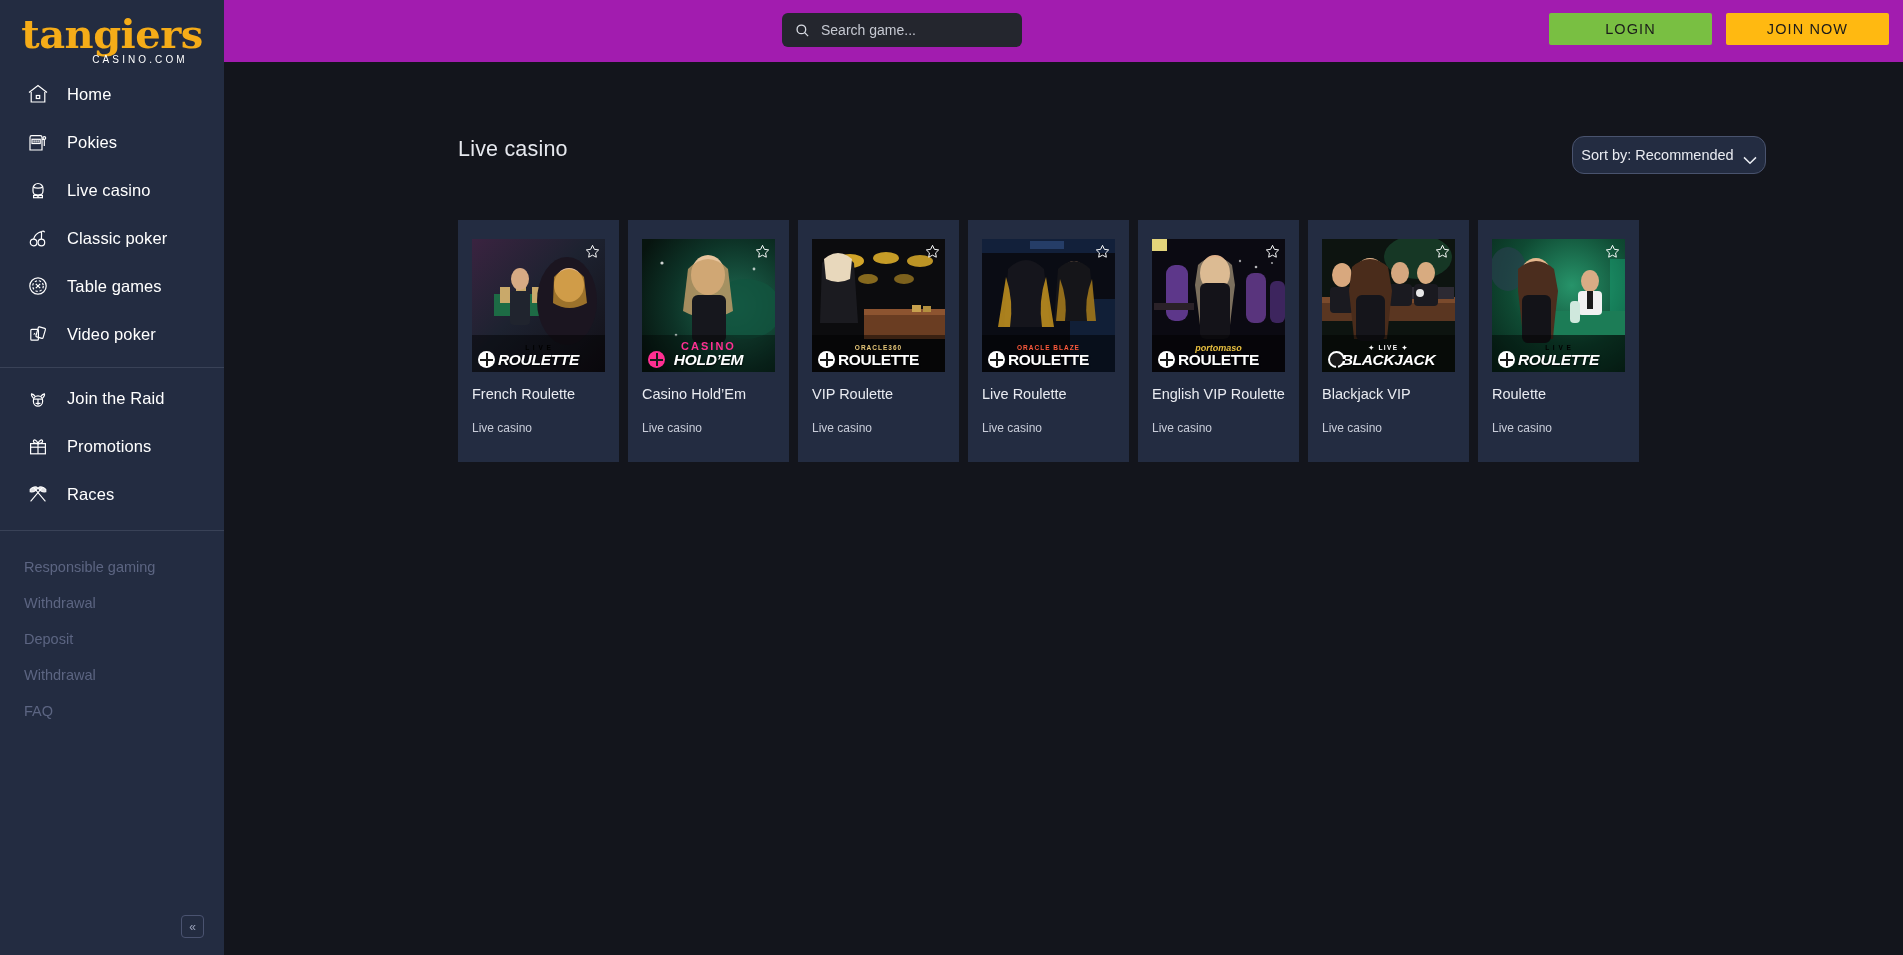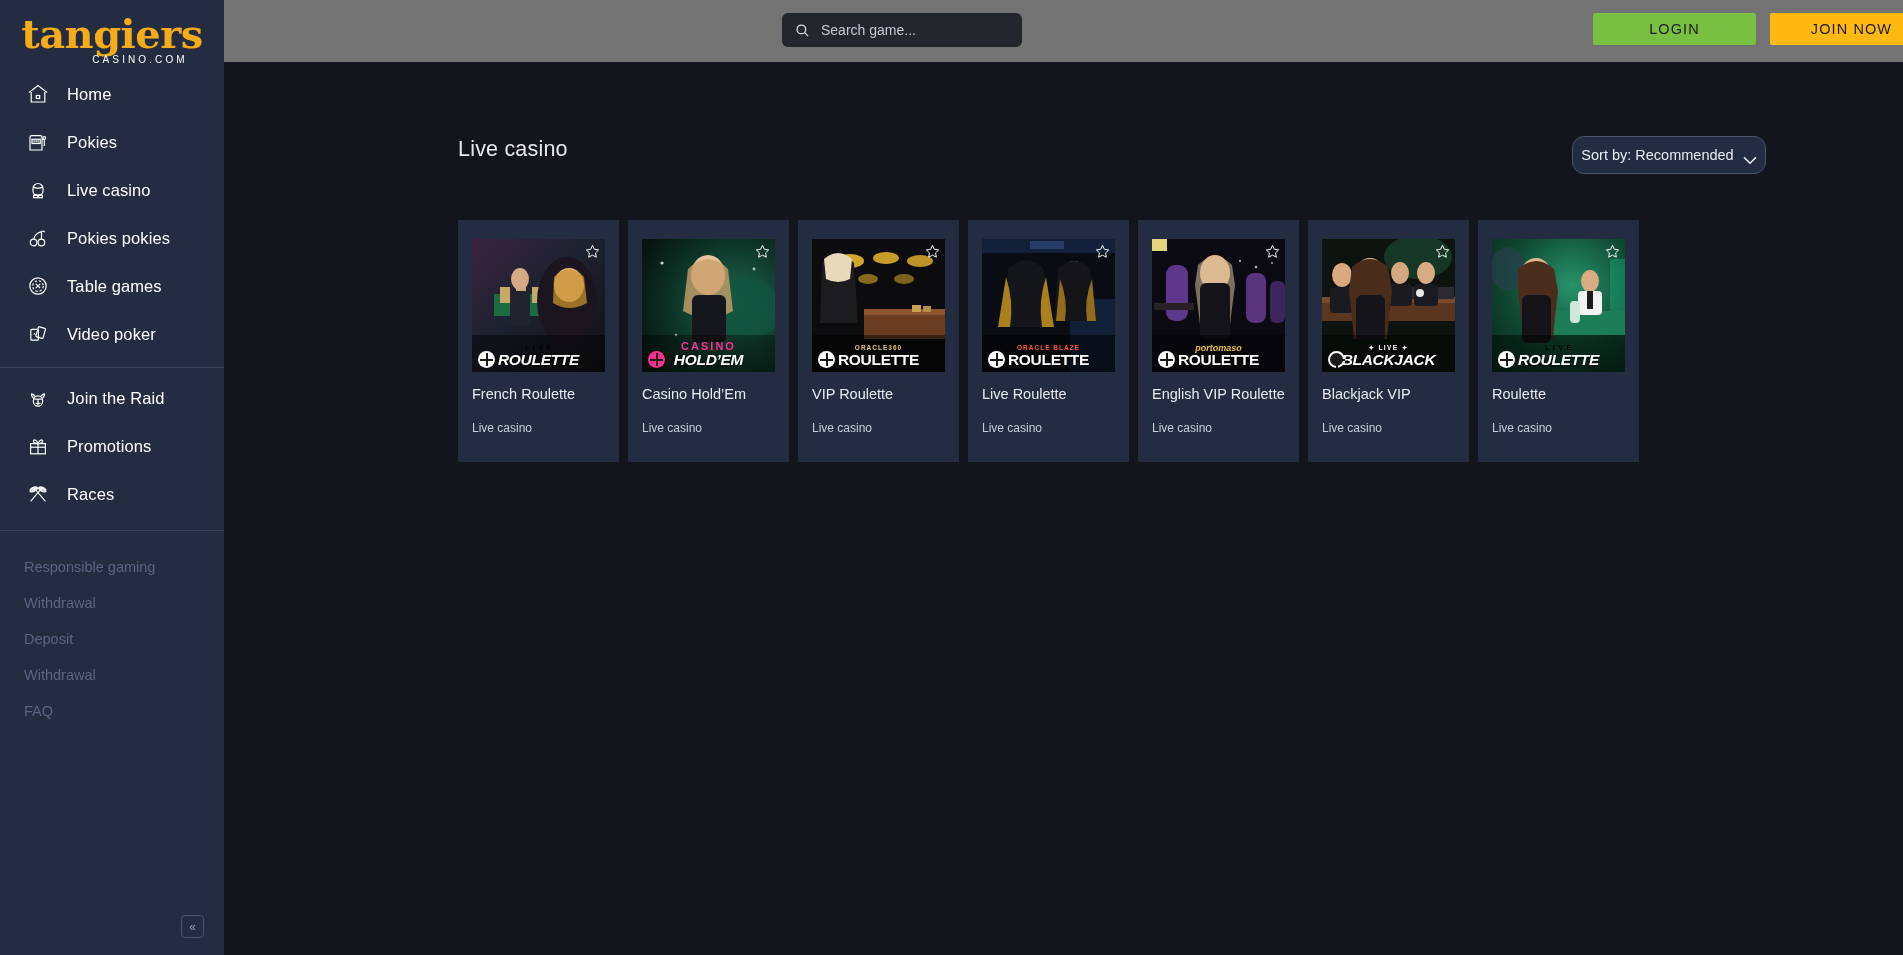--- a/index.html
+++ b/index.html
@@ -94,21 +94,21 @@
   .main {
     flex: 1 1 auto;
     height: 955px;
     background: #13151c;
     position: relative;
     display: flex; flex-direction: column;
   }
 
   .topbar {
     height: 62px;
-    background: #737373;
+    background: #a21caf;
     display: flex; align-items: center;
     position: relative;
     flex: 0 0 62px;
   }
   .search-box {
     position: absolute;
     left: 558px; top: 13px;
     width: 240px; height: 34px;
     background: #24262e;
     border-radius: 6px;
@@ -126,21 +126,21 @@
   .search-input::placeholder { color: #c6c9d2; }
 
   .btn-login, .btn-join {
     position: absolute; top: 13px;
     height: 32px;
     border: none; border-radius: 2px;
     font-size: 14.5px; letter-spacing: 1.1px;
     font-family: "Liberation Sans", sans-serif;
     cursor: pointer;
     color: #1b1b1b;
-    display: flex; align-items: center; justify-content: center; margin-left: 44px;
+    display: flex; align-items: center; justify-content: center;
   }
   .btn-login { left: 1325px; width: 163px; background: #79bf42; }
   .btn-join  { left: 1502px; width: 163px; background: #ffb911; }
 
   .content { flex: 1 1 auto; position: relative; padding: 0 0 0 0; }
 
   .page-title {
     position: absolute; left: 234px; top: 75px;
     font-size: 21.5px; color: #e6e8ee; font-weight: 400;
     letter-spacing: 0.2px;
@@ -293,21 +293,21 @@
 
       <div class="nav-item">
         <span class="nav-icon">
           <svg width="24" height="24" viewBox="0 0 24 24" fill="none" stroke="#fff" stroke-width="1.2">
             <circle cx="7.6" cy="16.5" r="3.3"></circle>
               <circle cx="15.4" cy="16.5" r="3.3"></circle>
             <path d="M7.6 13.2c1-4 4-6.6 7.8-7.6M15.4 13.2c0-3 .4-5.5 0-7.6"></path>
             <path d="M15.4 5.6c1.6-.9 2.6-.5 3.3.6"></path>
           </svg>
         </span>
-        <span class="nav-label">Pokies pokies</span>
+        <span class="nav-label">Classic poker</span>
       </div>
 
       <div class="nav-item">
         <span class="nav-icon">
           <svg width="24" height="24" viewBox="0 0 24 24" fill="none" stroke="#fff" stroke-width="1.2">
             <circle cx="12" cy="12" r="8.2"></circle>
             <circle cx="12" cy="12" r="5.3" stroke-dasharray="2.3 1.9"></circle>
             <path d="M9.8 9.8l4.4 4.4M14.2 9.8l-4.4 4.4"></path>
           </svg>
         </span>

